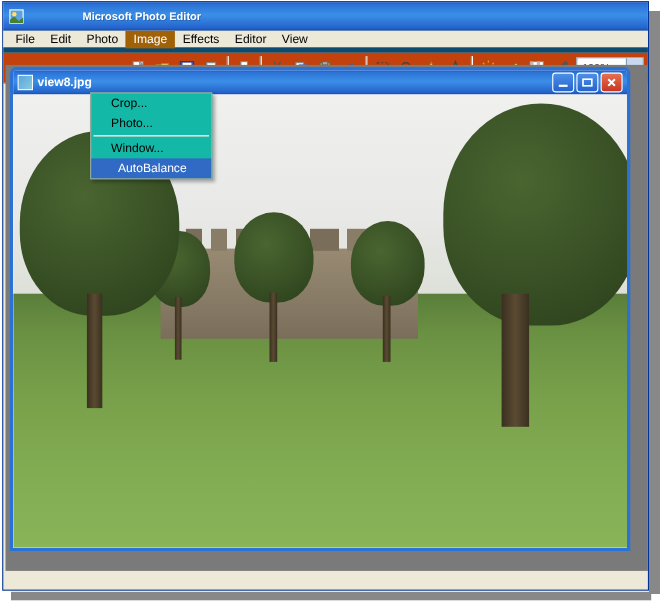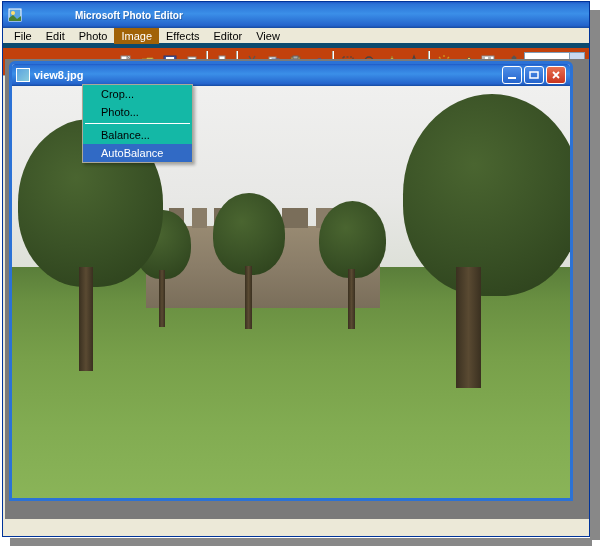--- a/index.html
+++ b/index.html
@@ -47,21 +47,21 @@
     .t3 .canopy { left:0; top:0; width:100%; height:62%;}
     .t3 .trunk { left:44%; top:55%; width:10%; height:48%;}
     .t4 { left:22%; top:30%; width:10%; height:28%;}
     .t4 .canopy { left:0; top:0; width:100%; height:60%;}
     .t4 .trunk { left:44%; top:52%; width:10%; height:50%;}
     .t5 { left:55%; top:28%; width:12%; height:30%;}
     .t5 .canopy { left:0; top:0; width:100%; height:62%;}
     .t5 .trunk { left:44%; top:55%; width:10%; height:48%;}
     .dropdown { position:absolute; left:79px; top:46px; width:111px; background:#14b8a6; border:1px solid #aca899; box-shadow:2px 2px 3px rgba(0,0,0,.3); z-index:100;margin-top:36px;}
     .dropdown-item { padding:3px 16px 3px 18px; cursor:default; font-size:11px;}
-    .dropdown-item.highlighted { background:#316ac5; color:#fff;}
+    .dropdown-item.highlighted { background:#316ac5; color:#fff;text-align:center;}
     .dropdown-sep { height:1px; background:#aca899; margin:2px 2px; border-bottom:1px solid #fff;}
     svg { display:block;}
   </style>
 </head>
 <body>
 
 <div class="shadow-r"></div>
 <div class="shadow-b"></div>
 
 <div class="main-window">
@@ -272,17 +272,17 @@
             </div>
         </div>
       </div>
     </div>
   </div>
 
   <div class="dropdown">
     <div class="dropdown-item">Crop...</div>
     <div class="dropdown-item">Photo...</div>
     <div class="dropdown-sep"></div>
-    <div class="dropdown-item">Balance...</div>
+    <div class="dropdown-item">Window...</div>
     <div class="dropdown-item highlighted">AutoBalance</div>
   </div>
 
 </div>
 
 </body></html>

